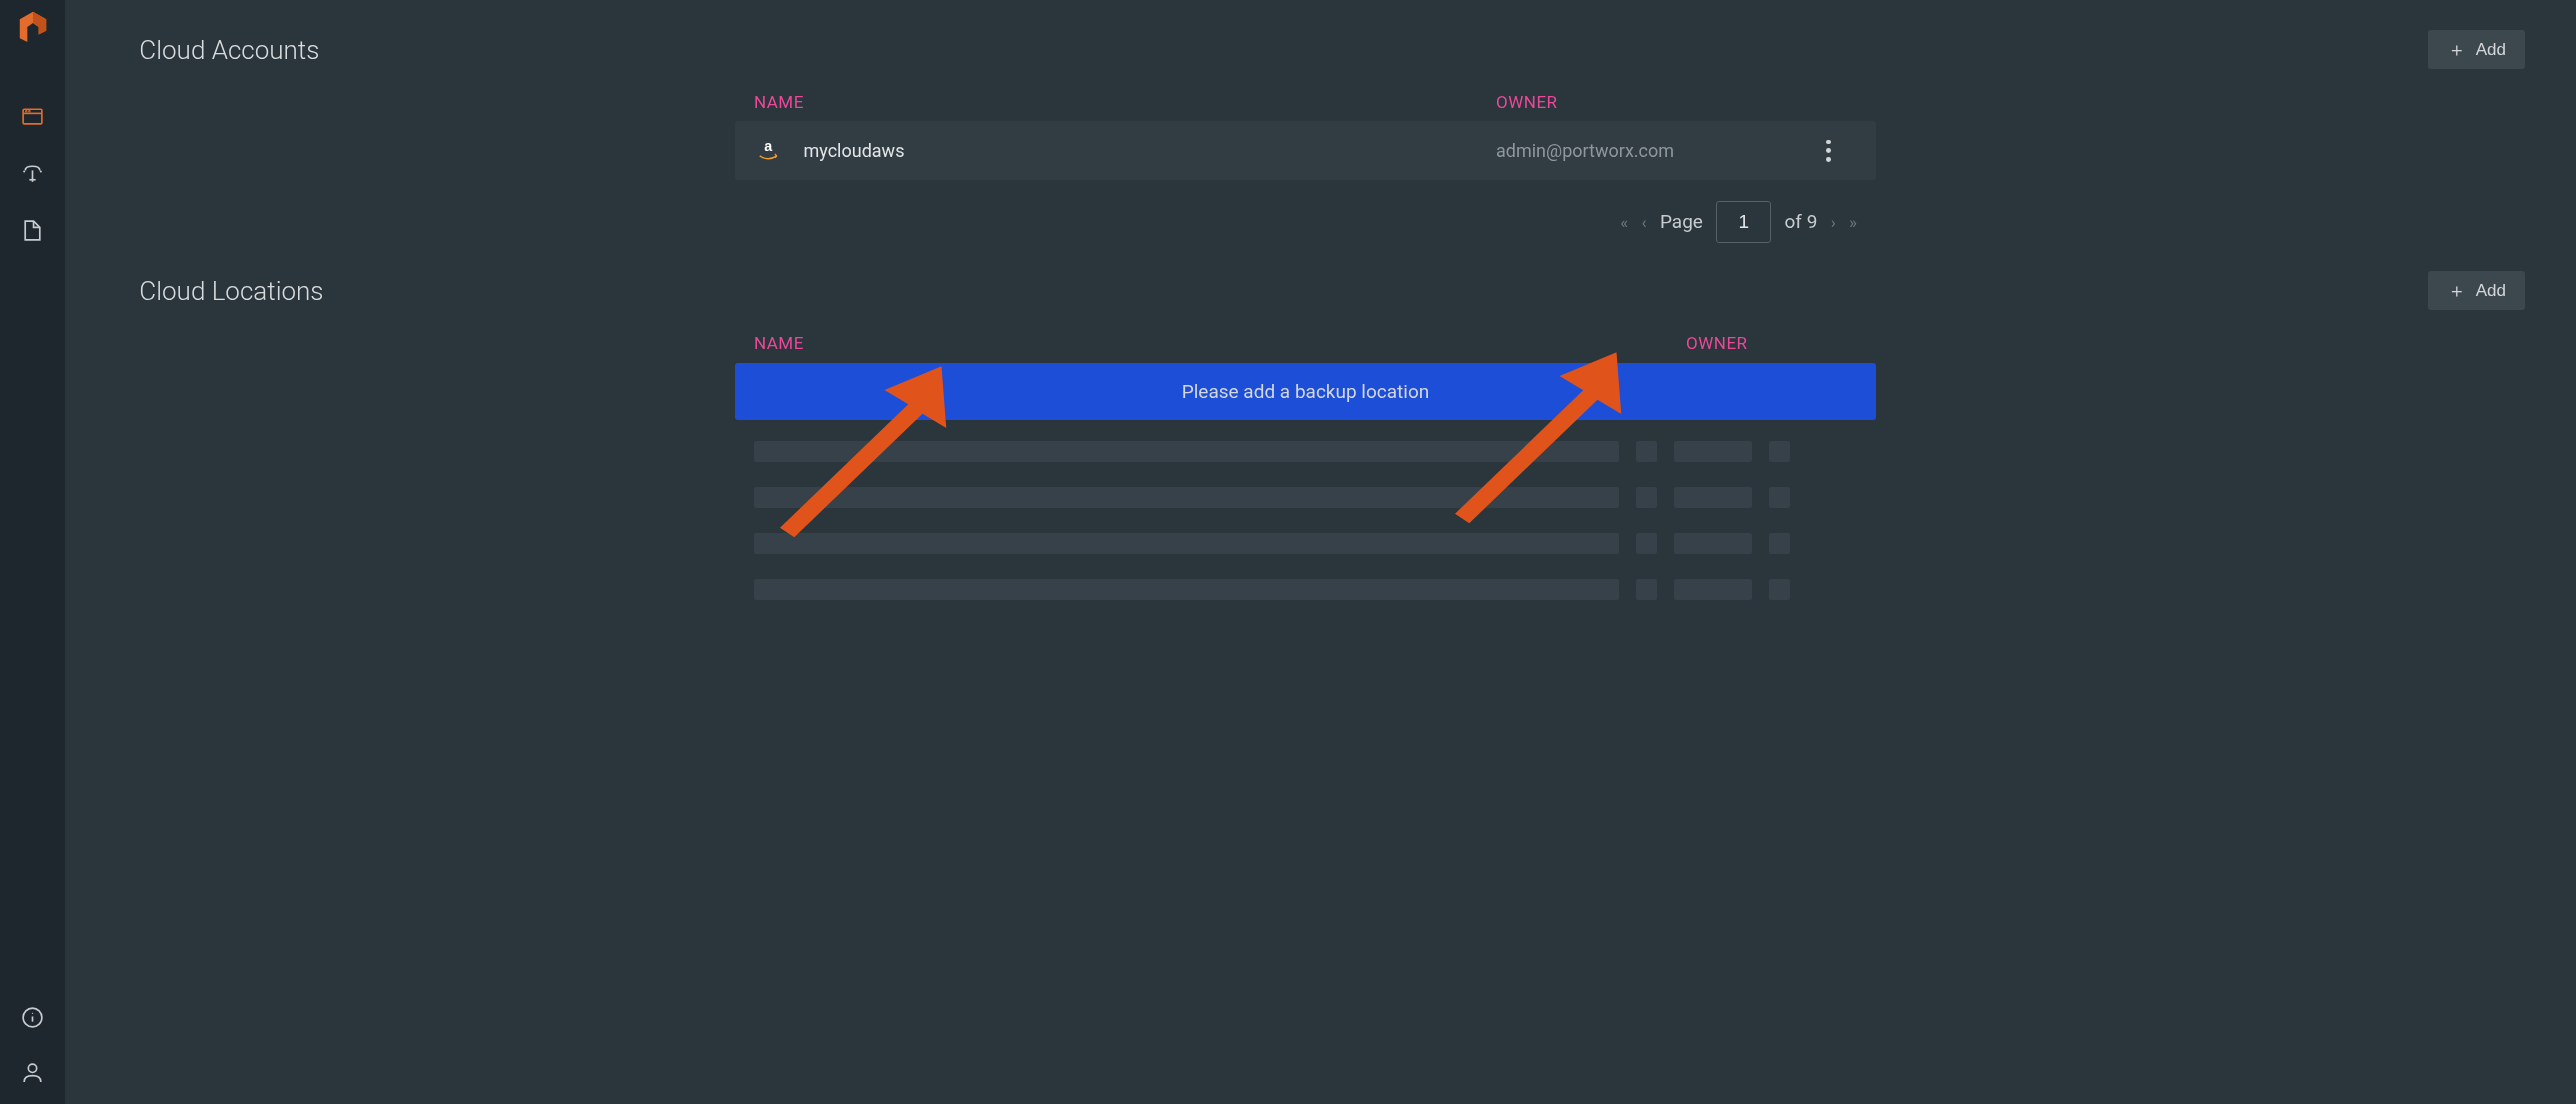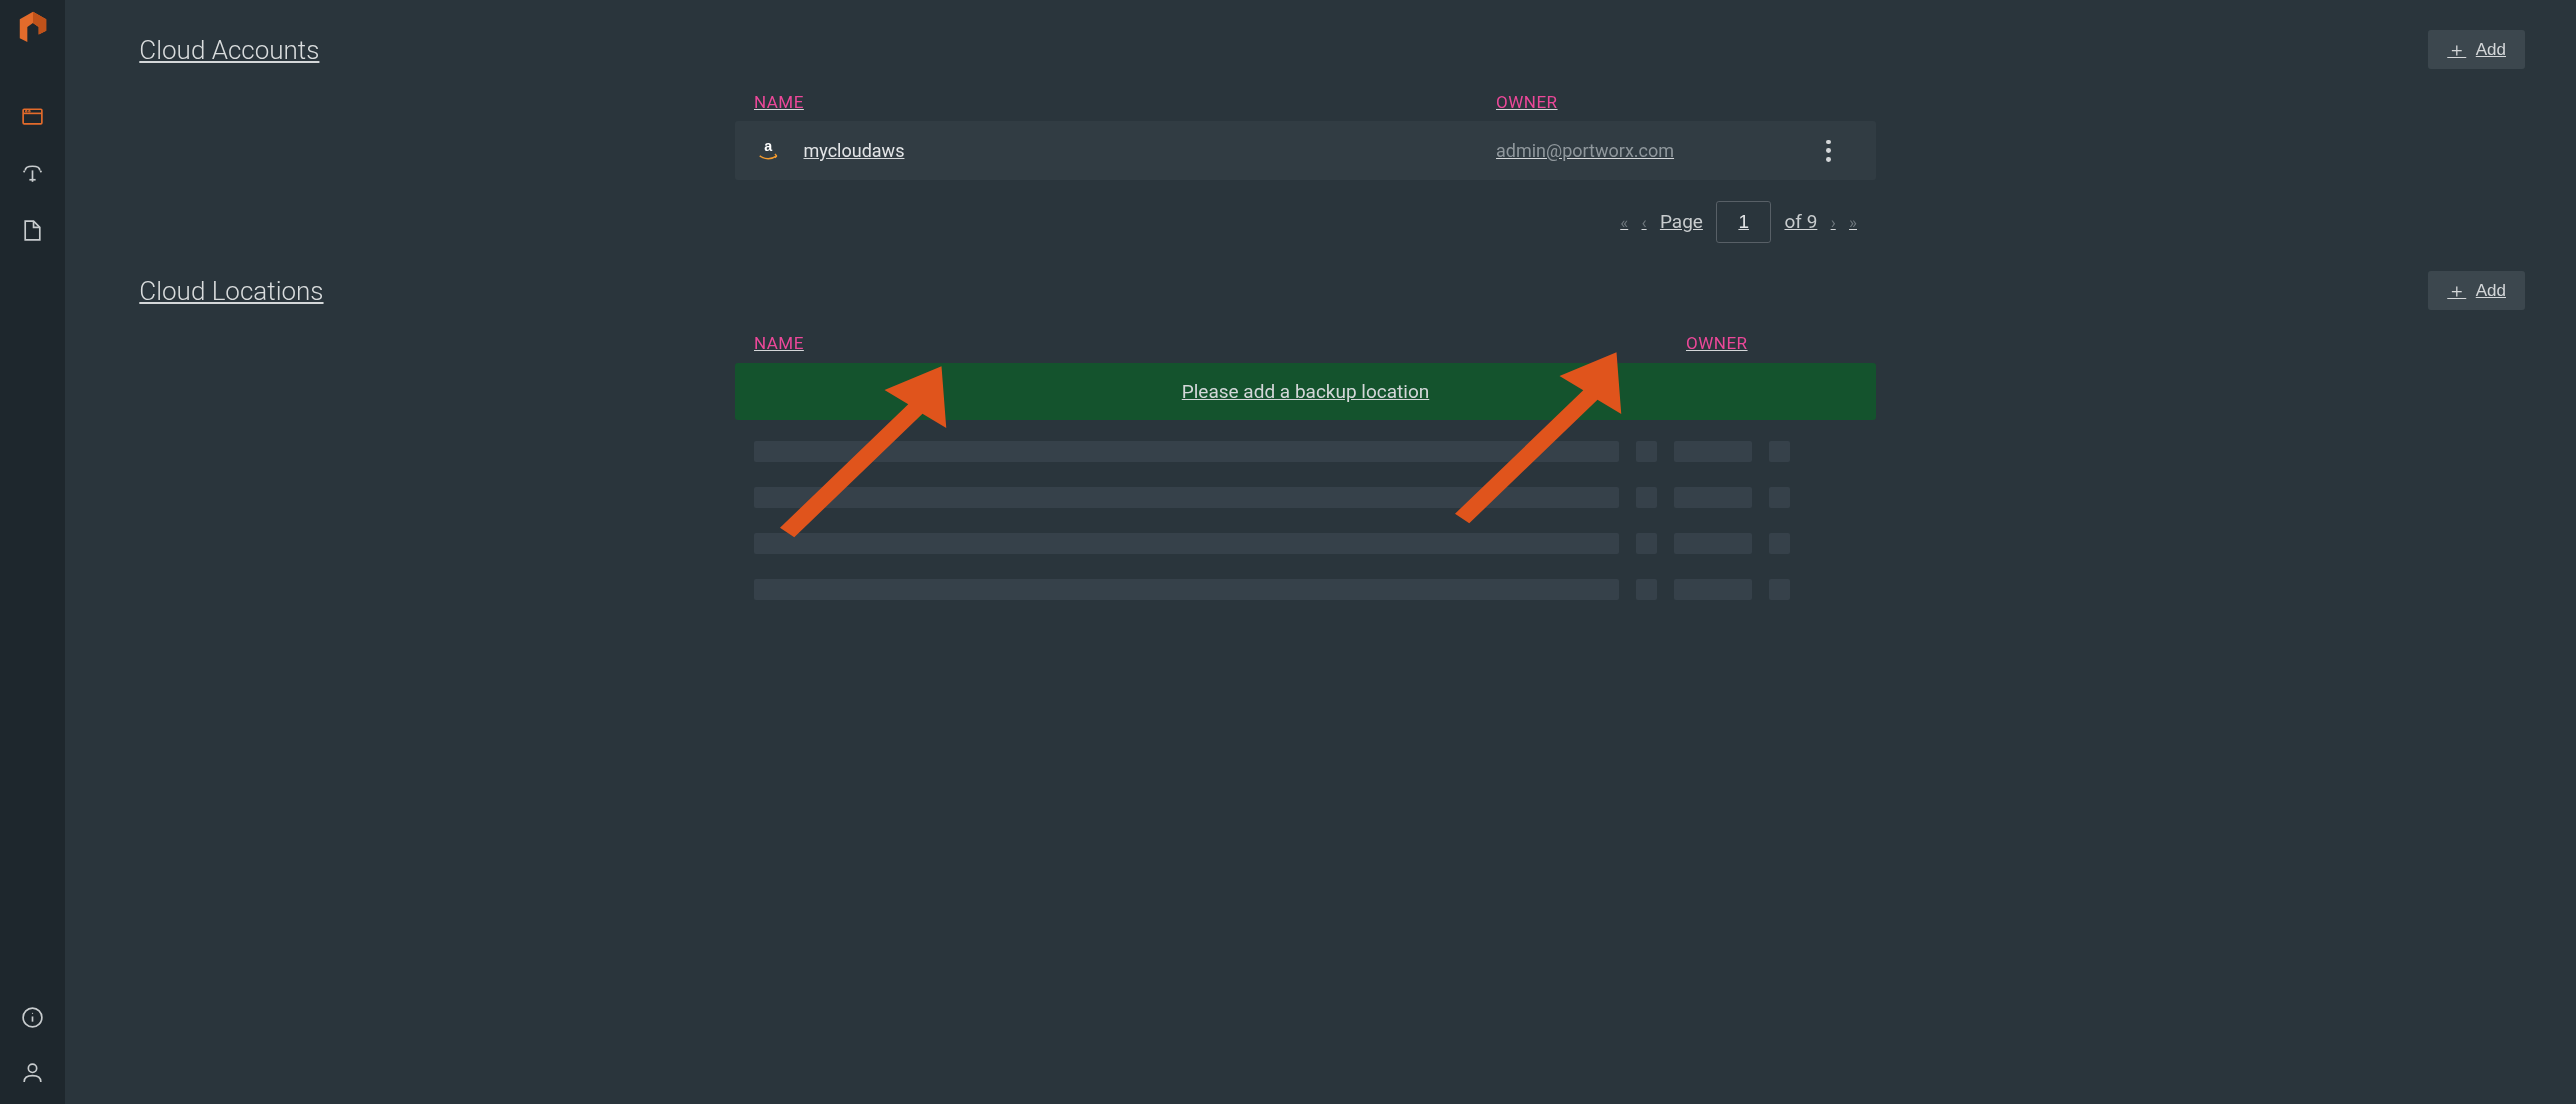--- a/index.html
+++ b/index.html
@@ -57,21 +57,20 @@
     padding: 30px 51px 0 61px;
   }
   .page-title {
     font-size: 36px;
     font-weight: 300;
     color: #d9dcdd;
     margin-bottom: 53px;
   }
   .section {
     margin-bottom: 28.5px;
-    text-decoration: underline;
   }
   .section-header {
     display: flex;
     align-items: center;
     justify-content: space-between;
     margin-bottom: 13.3px;
   }
   .section-title {
     font-size: 26px;
     font-weight: 300;
@@ -171,21 +170,21 @@
     font-size: 19px;
     border-radius: 2.9px;
   }
   .pager-btn {
     color: #6d767c;
     cursor: pointer;
     font-size: 17px;
     user-select: none;
   }
   .empty-row {
-    background: #14532d;
+    background: #1d4ed8;
     padding: 17px 19px;
     text-align: center;
     color: #d4d7d9;
     font-size: 19px;
     border-radius: 2.9px;
   }
   .placeholder-rows {
     margin-top: 21px;
     display: flex;
     flex-direction: column;

